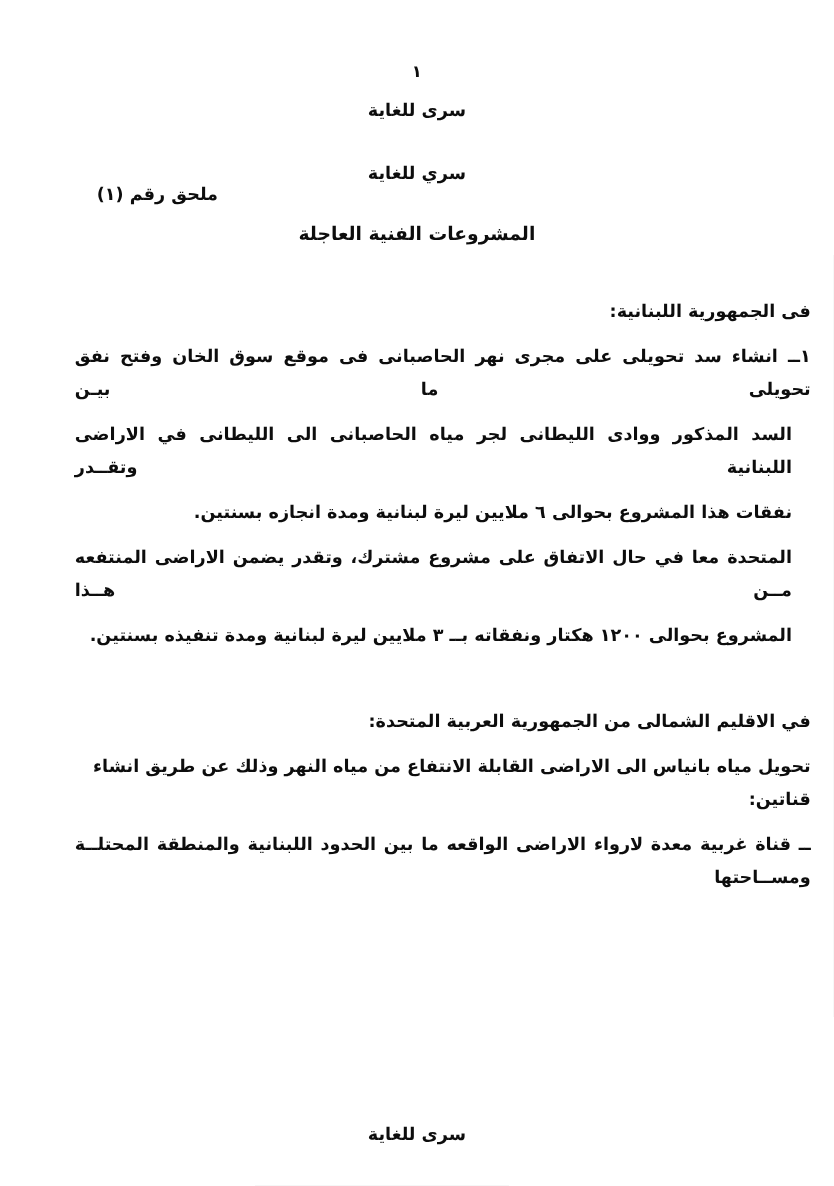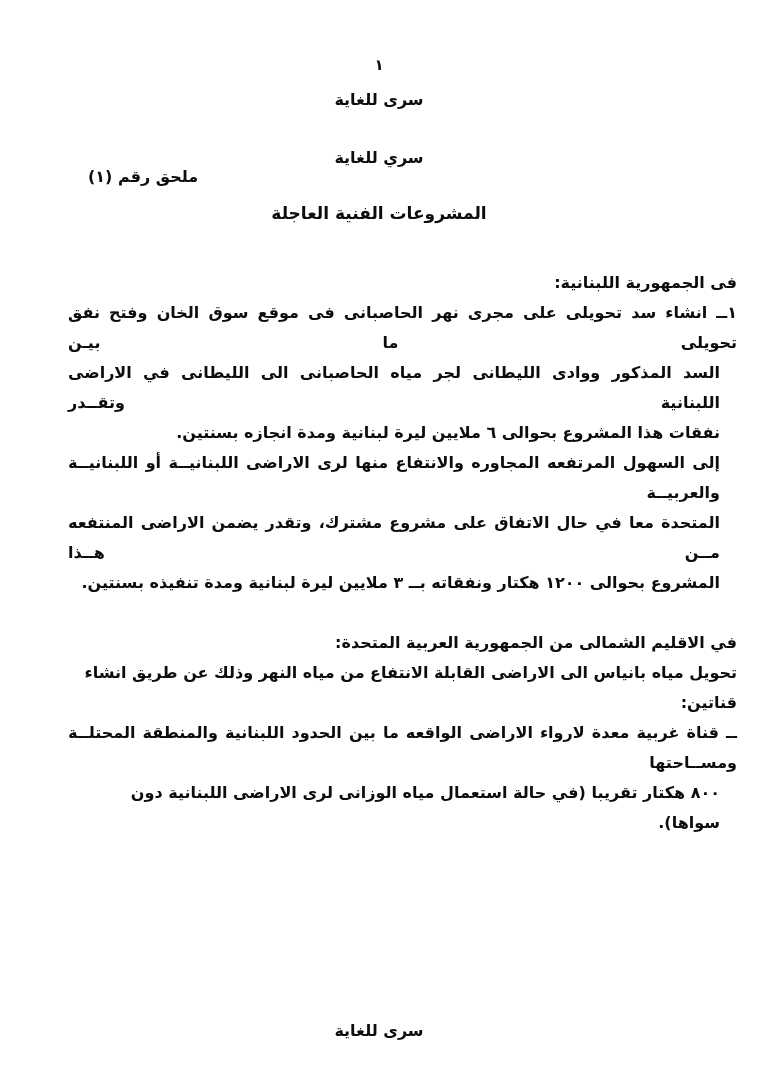--- a/index.html
+++ b/index.html
@@ -32,27 +32,28 @@
     position:absolute;top:268px;left:0;right:0;
     padding:0 21px 0 68px;
     direction:rtl;
     font-size:16px;
     line-height:30px;
   }
   .sec-heading{
     text-align:right;
     line-height:30px;
   }
-  #s2-heading{margin-top:30px;}
+  #s2-heading{margin-top:48px;}
   .blk{margin:0;}
   .line{
     direction:rtl;
     text-align:right;
     line-height:30px;
     white-space:normal;
+    margin-top:11px;
   }
   
   .line.j{
     text-align:justify;
     text-align-last:justify;
     text-justify:inter-word;
   }
   
   .line.cont{padding-right:17px;}
 </style>
@@ -74,34 +75,32 @@
   <div id="body">
 
     <div class="sec-heading" id="s1-heading">فى الجمهورية اللبنانية:</div>
     <div>
         <div class="blk item">
           <div class="line j">١ــ  انشاء سد تحويلى على مجرى نهر الحاصبانى فى موقع سوق الخان وفتح نفق تحويلى ما بيـن</div>
           <div class="line j cont">السد المذكور ووادى الليطانى لجر مياه الحاصبانى الى الليطانى في الاراضى اللبنانية وتقــدر</div>
           <div class="line cont">نفقات هذا المشروع بحوالى ٦ ملايين ليرة لبنانية ومدة انجازه بسنتين.</div>
         </div>
         <div class="blk item">
-          <div class="line j cont">إلى السهول المرتفعه المجاوره والانتفاع منها لرى الاراضى اللبنانيــة أو اللبنانيــة والعربيــة</div>
           <div class="line j cont">المتحدة معا في حال الاتفاق على مشروع مشترك، وتقدر يضمن الاراضى المنتفعه مــن هــذا</div>
           <div class="line cont">المشروع بحوالى ١٢٠٠ هكتار ونفقاته بــ ٣ ملايين ليرة لبنانية ومدة تنفيذه بسنتين.</div>
         </div>
       </div>
 
     <div class="sec-heading" id="s2-heading">في الاقليم الشمالى من الجمهورية العربية المتحدة:</div>
     <div>
         <div class="blk intro">
           <div class="line">تحويل مياه بانياس الى الاراضى القابلة الانتفاع من مياه النهر وذلك عن طريق انشاء قناتين:</div>
         </div>
         <div class="blk bullet">
           <div class="line j">ــ قناة غربية معدة لارواء الاراضى الواقعه ما بين الحدود اللبنانية والمنطقة المحتلــة ومســاحتها</div>
-          <div class="line cont">٨٠٠ هكتار تقريبا (في حالة استعمال مياه الوزانى لرى الاراضى اللبنانية دون سواها).</div>
         </div>
       </div>
 
   </div>
 
   <div id="classification-footer" class="centered">سرى للغاية</div>
 
 </div>
 
 </body></html>

